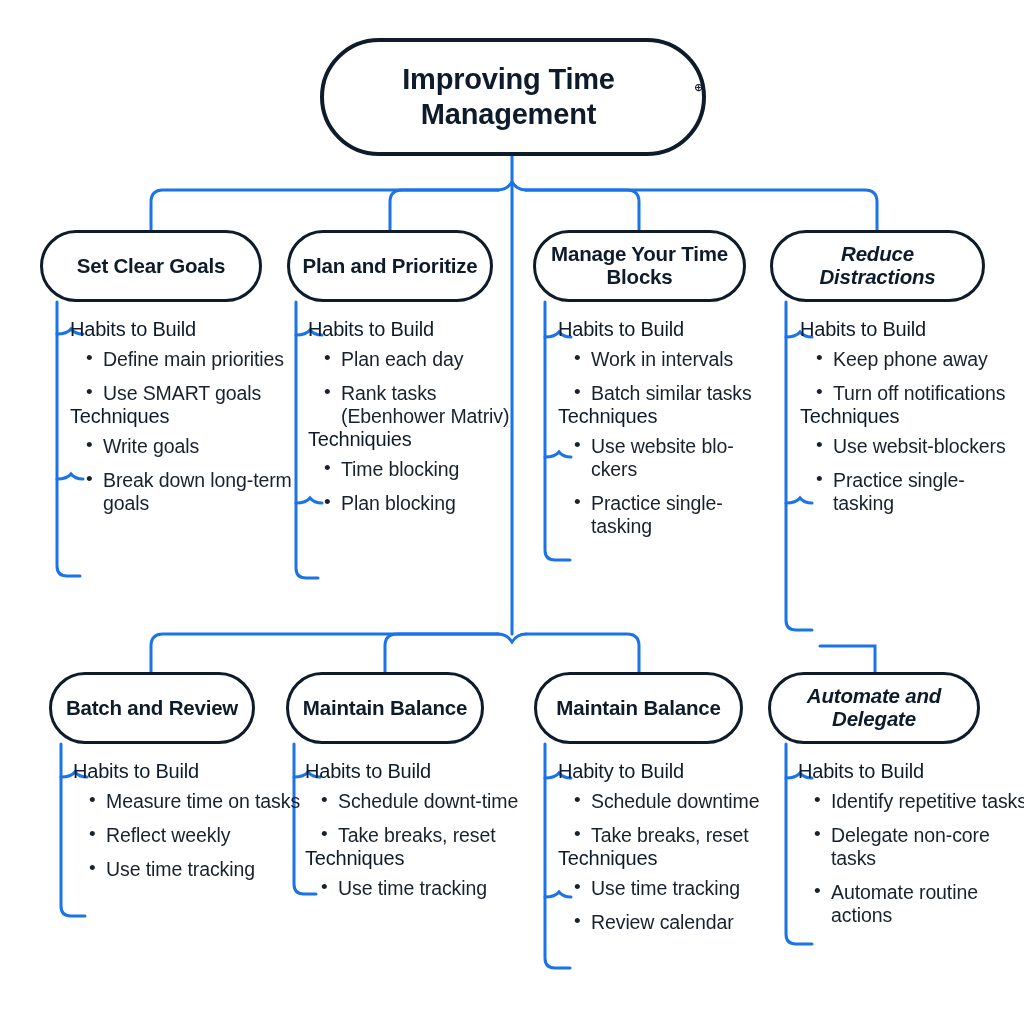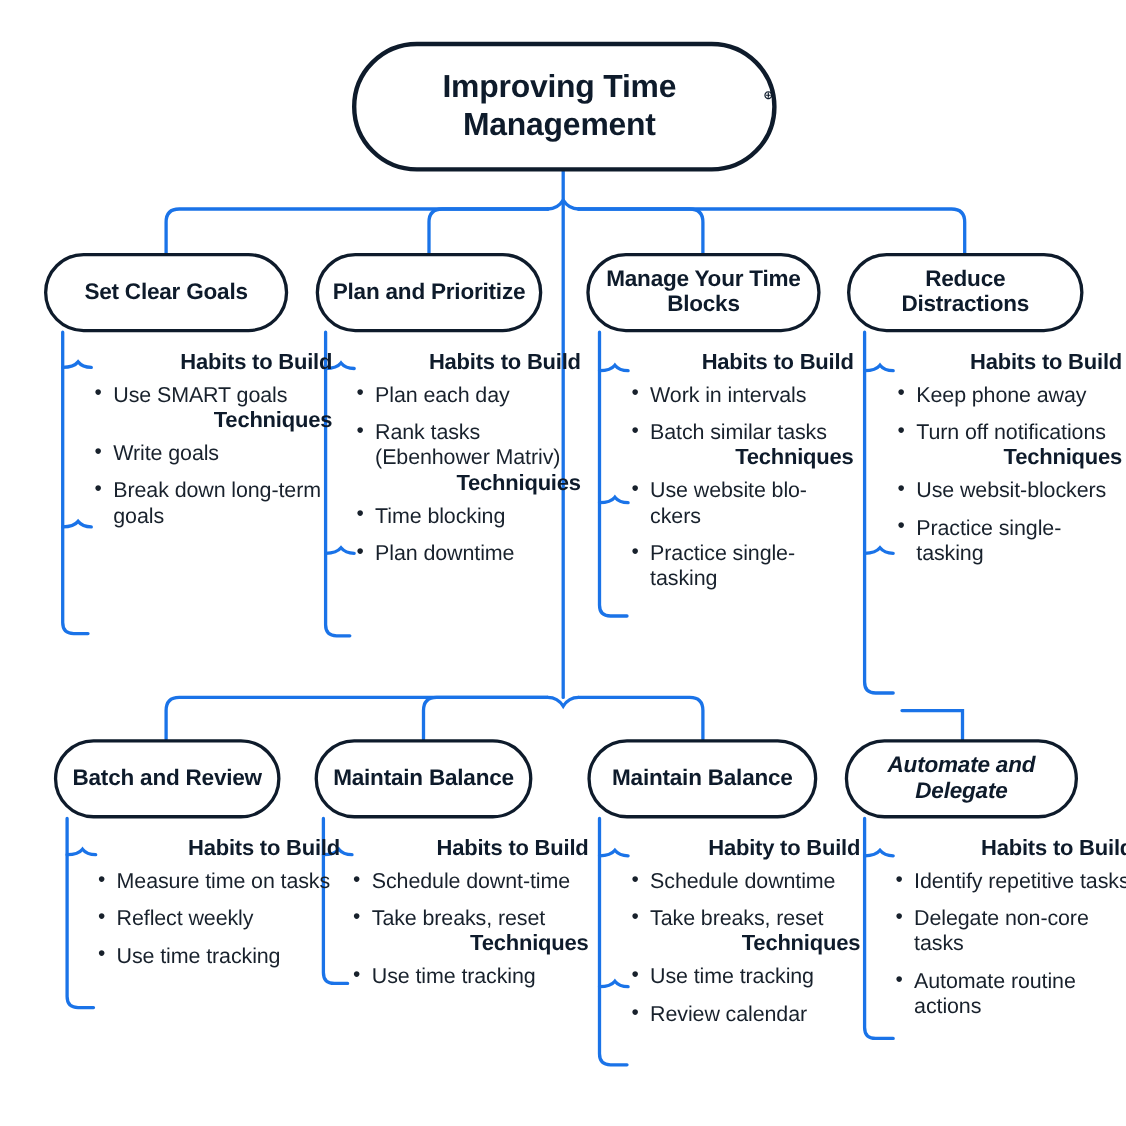--- a/index.html
+++ b/index.html
@@ -69,21 +69,21 @@
     height: 72px;
     font-size: 20.5px;
     padding: 0 10px;
     justify-content: center;
   }
 
   
   .n-top-0 { left: 40px;  top: 230px; width: 222px; }
   .n-top-1 { left: 287px; top: 230px; width: 206px; }
   .n-top-2 { left: 533px; top: 230px; width: 213px; }
-  .n-top-3 { left: 770px; top: 230px; width: 215px; }
+  .n-top-3 { left: 770px; top: 230px; width: 215px; font-style: italic; }
 
   
   .n-bot-0 { left: 49px;  top: 672px; width: 206px; }
   .n-bot-1 { left: 286px; top: 672px; width: 198px; }
   .n-bot-2 { left: 534px; top: 672px; width: 209px; }
   .n-bot-3 { left: 768px; top: 672px; width: 212px; font-style: italic; }
 
   
   .col {
     position: absolute;
@@ -96,26 +96,25 @@
   .col-top-2 { left: 558px; top: 318px; width: 218px; }
   .col-top-3 { left: 800px; top: 318px; width: 220px; }
 
   .col-bot-0 { left: 73px;  top: 760px; width: 236px; }
   .col-bot-1 { left: 305px; top: 760px; width: 230px; }
   .col-bot-2 { left: 558px; top: 760px; width: 224px; }
   .col-bot-3 { left: 798px; top: 760px; width: 232px; }
 
   .sec-head {
     font-size: 20px;
-    font-weight: 700;
+    font-weight: 400;
     color: #0e1b2b;
     margin-bottom: 8px;
     letter-spacing: -0.2px;
     line-height: 1.1;
-    text-align: right;
   }
   .sec + .sec { margin-top: 0; }
 
   ul.items { list-style: none; }
 
   ul.items li {
     position: relative;
     font-size: 19.5px;
     font-weight: 400;
     color: #18212c;
@@ -221,20 +220,21 @@
     <span>Maintain Balance</span>
   </div>
   <div class="node branch n-bot-3">
     <span>Automate and Delegate</span>
   </div>
 
   <div class="col col-top-0">
       <div class="sec">
         <div class="sec-head">Habits to Build</div>
         <ul class="items">
+          <li>Define main priorities</li>
           <li>Use SMART goals</li>
         </ul>
       </div>
       <div class="sec">
         <div class="sec-head">Techniques</div>
         <ul class="items">
           <li>Write goals</li>
           <li>Break down long-term goals</li>
         </ul>
       </div>
@@ -244,21 +244,21 @@
         <div class="sec-head">Habits to Build</div>
         <ul class="items">
           <li>Plan each day</li>
           <li>Rank tasks (Ebenhower Matriv)</li>
         </ul>
       </div>
       <div class="sec">
         <div class="sec-head">Techniquies</div>
         <ul class="items">
           <li>Time blocking</li>
-          <li>Plan downtime</li>
+          <li>Plan blocking</li>
         </ul>
       </div>
     </div>
   <div class="col col-top-2">
       <div class="sec">
         <div class="sec-head">Habits to Build</div>
         <ul class="items">
           <li>Work in intervals</li>
           <li>Batch similar tasks</li>
         </ul>

